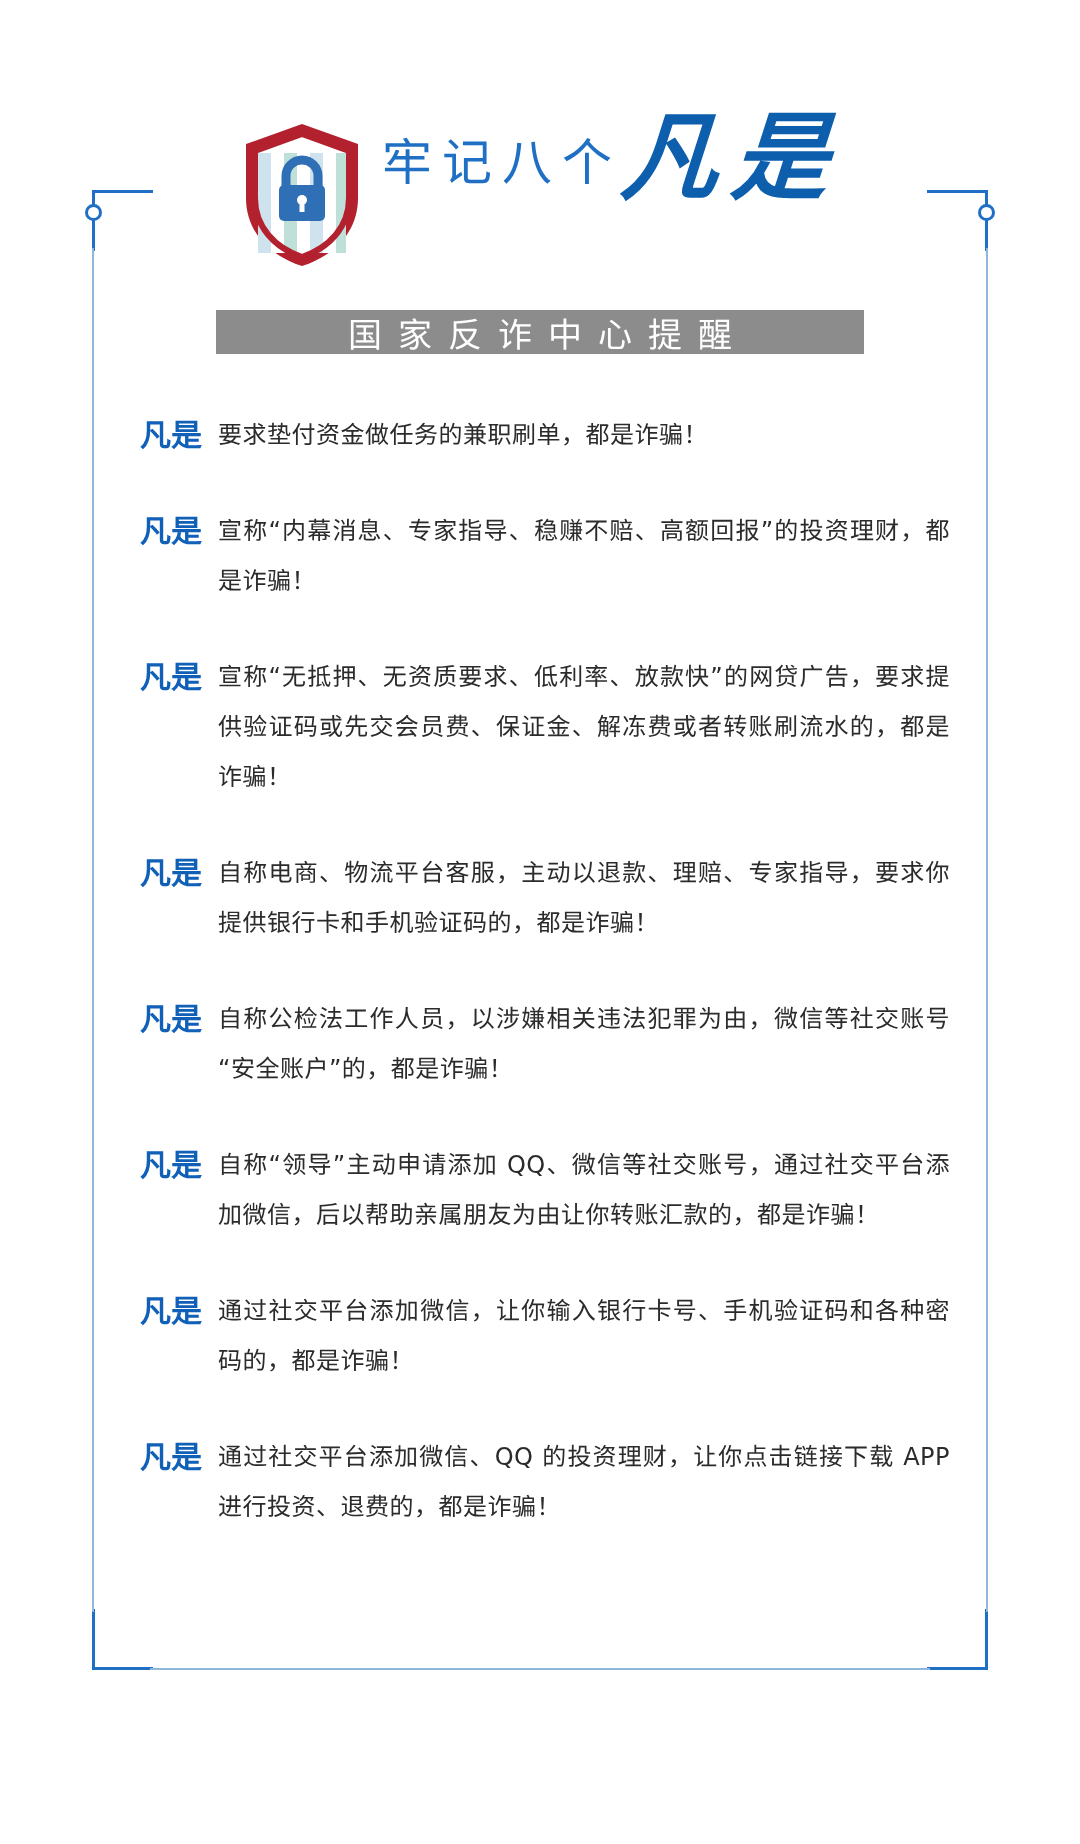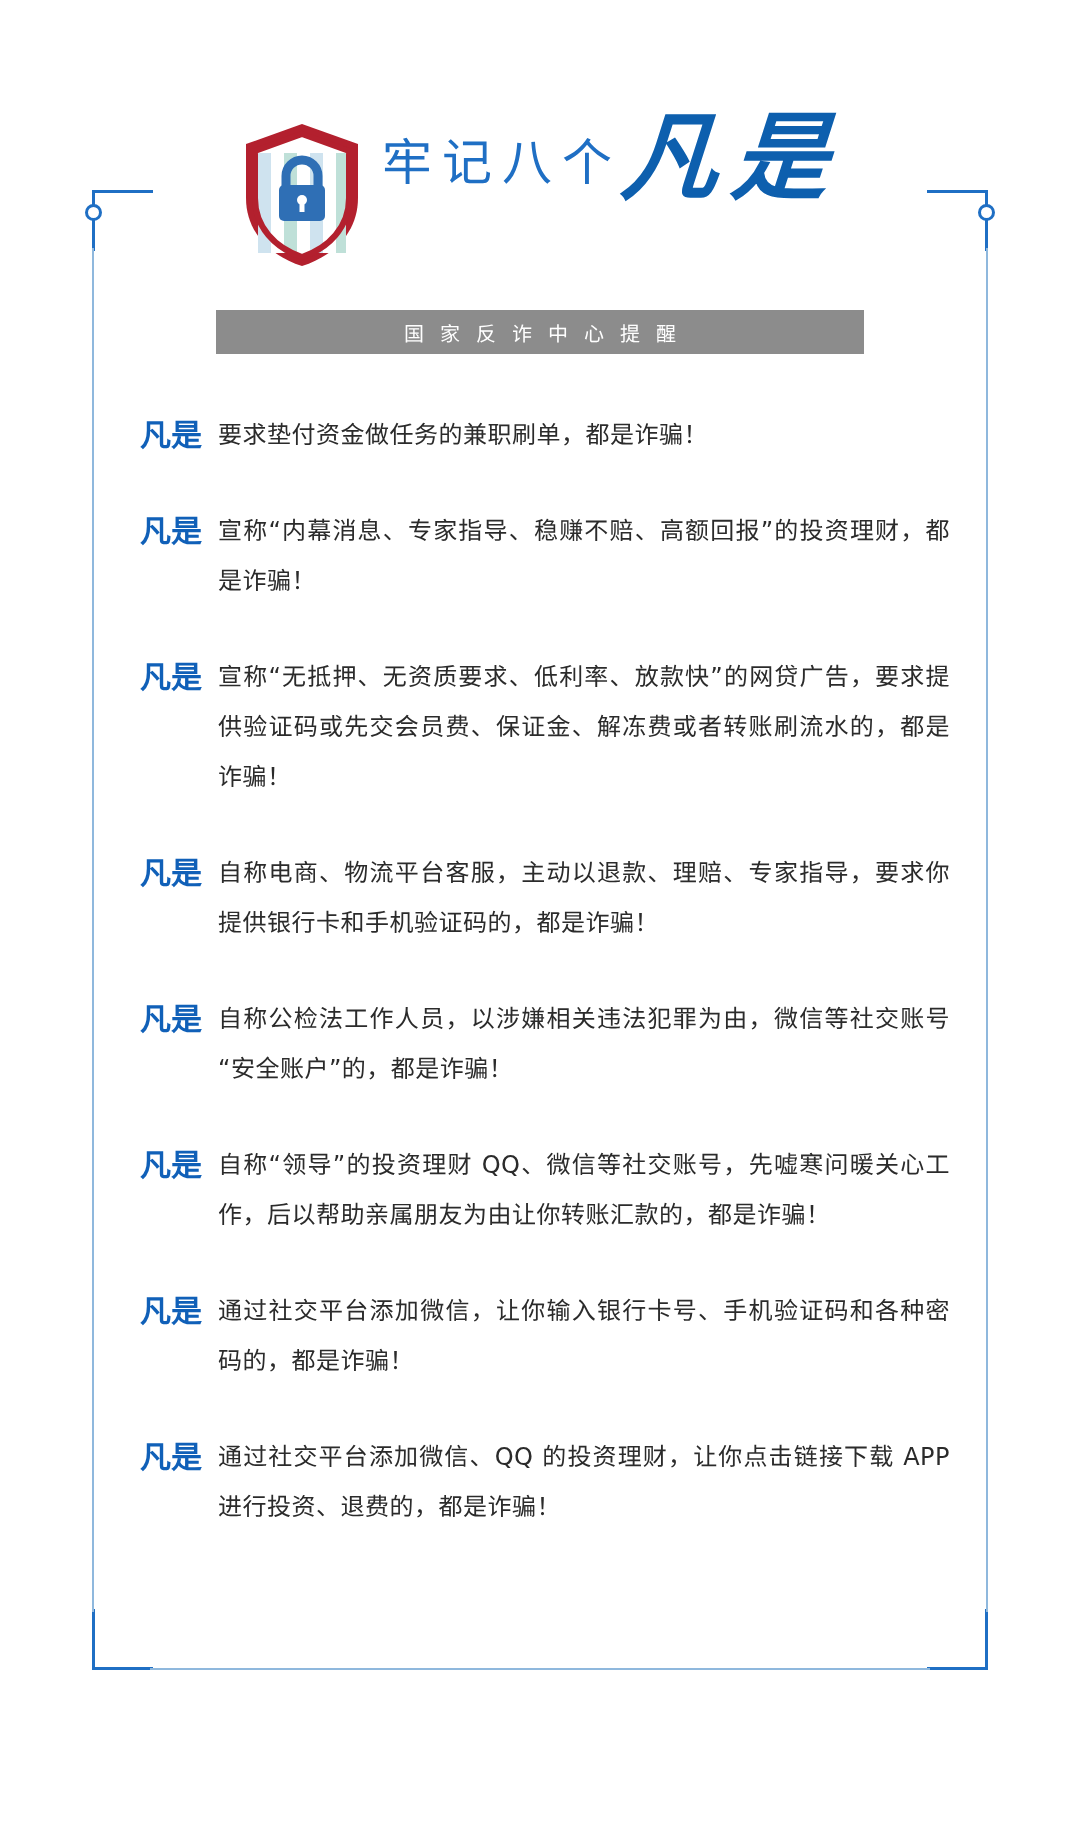--- a/index.html
+++ b/index.html
@@ -112,21 +112,21 @@
 
   
   .reminder-bar {
     position: absolute;
     left: 216px;
     top: 310px;
     width: 648px;
     height: 44px;
     background: #8c8c8c;
     color: #ffffff;
-    font-size: 20px;
+    font-size: 34px;
     letter-spacing: 16px;
     text-indent: 16px;
     display: flex;
     align-items: center;
     justify-content: center;
     font-family: "DejaVu Sans", "Liberation Sans", sans-serif;
   }
 
   
   .list {
@@ -229,21 +229,21 @@
       <div class="item-text">自称电商、物流平台客服，主动以退款、理赔、专家指导，要求你提供银行卡和手机验证码的，都是诈骗！</div>
     </div>
 
     <div class="item">
       <div class="item-tag">凡是</div>
       <div class="item-text">自称公检法工作人员，以涉嫌相关违法犯罪为由，微信等社交账号“安全账户”的，都是诈骗！</div>
     </div>
 
     <div class="item">
       <div class="item-tag">凡是</div>
-      <div class="item-text">自称“领导”的投资理财 QQ、微信等社交账号，先嘘寒问暖关心工作，后以帮助亲属朋友为由让你转账汇款的，都是诈骗！</div>
+      <div class="item-text">自称“领导”主动申请添加 QQ、微信等社交账号，通过社交平台添加微信，后以帮助亲属朋友为由让你转账汇款的，都是诈骗！</div>
     </div>
 
     <div class="item">
       <div class="item-tag">凡是</div>
       <div class="item-text">通过社交平台添加微信，让你输入银行卡号、手机验证码和各种密码的，都是诈骗！</div>
     </div>
 
     <div class="item">
       <div class="item-tag">凡是</div>
       <div class="item-text">通过社交平台添加微信、QQ 的投资理财，让你点击链接下载 APP 进行投资、退费的，都是诈骗！</div>

